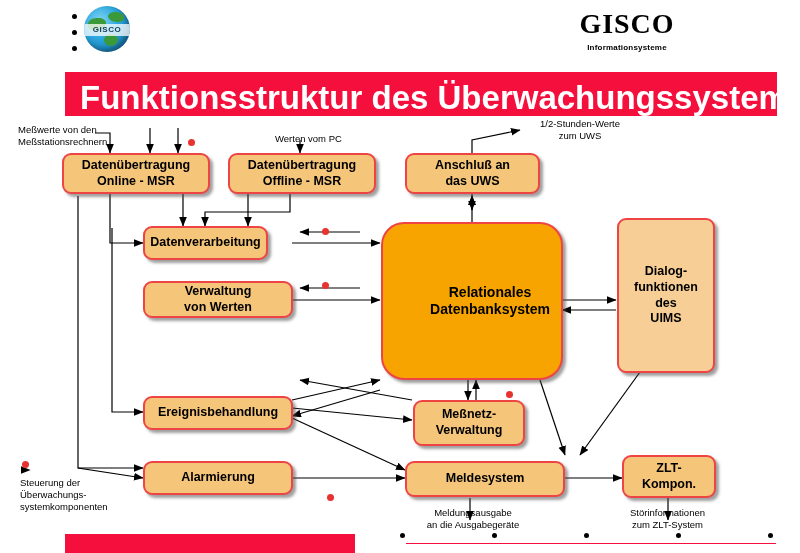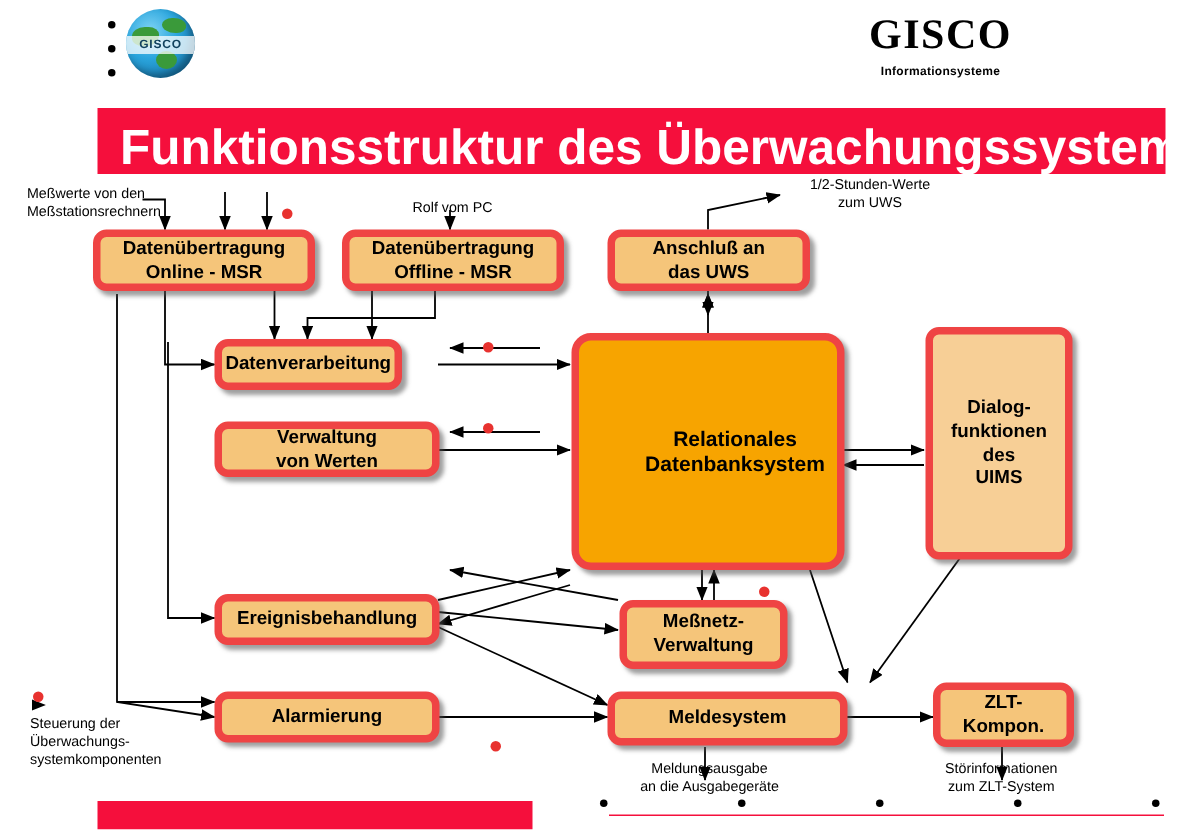--- a/index.html
+++ b/index.html
@@ -102,39 +102,39 @@
     font-size: 33px;
     font-weight: bold;
     color: #ffffff;
     white-space: nowrap;
   }
 
   
   .box {
     position: absolute;
     box-sizing: border-box;
-    border: 5px solid #ef4444;
+    border: 2px solid #ef4444;
     border-radius: 9px;
     background: #f5c57a;
     color: #000;
     font-size: 12.5px;
     font-weight: bold;
     text-align: center;
     display: flex;
     align-items: center;
     justify-content: center;
     line-height: 1.25;
     box-shadow: 3px 3px 3px rgba(80,80,80,0.55);
     white-space: pre-line;
     z-index: 3;
   }
   .box.orange {
     background: #f7a400;
     font-size: 14px;
-    border-radius: 13px;
+    border-radius: 23px;
     padding-left: 36px;
   }
   .box.pale {
     background: #f7cf96;
   }
   .box.gray {
     background: #d8d8d8;
     border-radius: 7px;
     box-shadow: none;
     border: none;
@@ -298,21 +298,21 @@
       <path d="M30,470 L30,470" marker-end=""></path>
     </g>
     <g stroke="#000" stroke-width="1.2" fill="none">
       <path d="M28,470 L28,470"></path>
       <path d="M22,465 L22,465"></path>
     </g>
   </svg>
 
   <div class="lbl" style="left:18px; top:124px;">Meßwerte von den
 Meßstationsrechnern</div>
-  <div class="lbl" style="left:275px; top:133px;">Rolf vom PC</div>
+  <div class="lbl" style="left:275px; top:133px;">Werten vom PC</div>
   <div class="lbl center" style="left:520px; top:118px; width:120px;">1/2-Stunden-Werte
 zum UWS</div>
   <div class="lbl" style="left:20px; top:477px;">Steuerung der
 Überwachungs-
 systemkomponenten</div>
   <div class="lbl center" style="left:398px; top:507px; width:150px;">Meldungsausgabe
 an die Ausgabegeräte</div>
   <div class="lbl center" style="left:605px; top:507px; width:125px;">Störinformationen
 zum ZLT-System</div>
 

